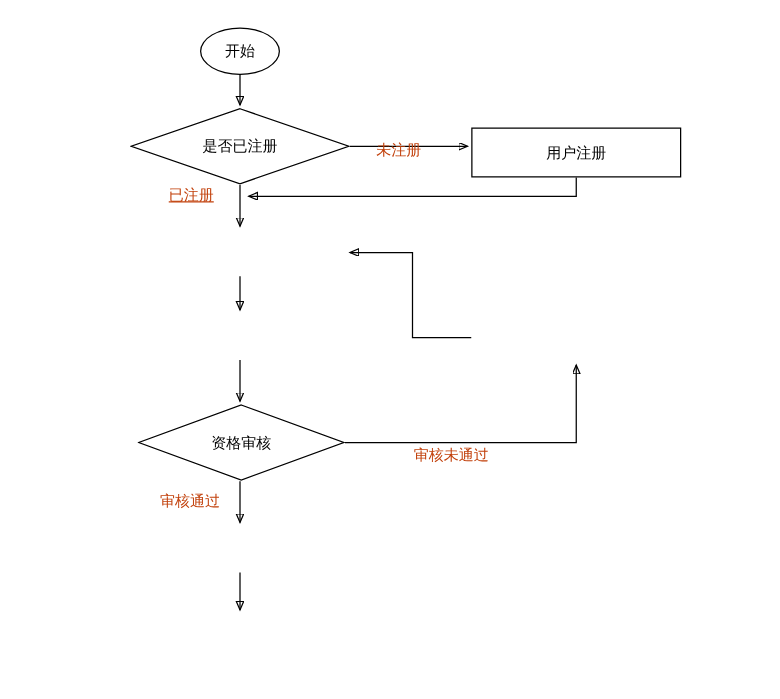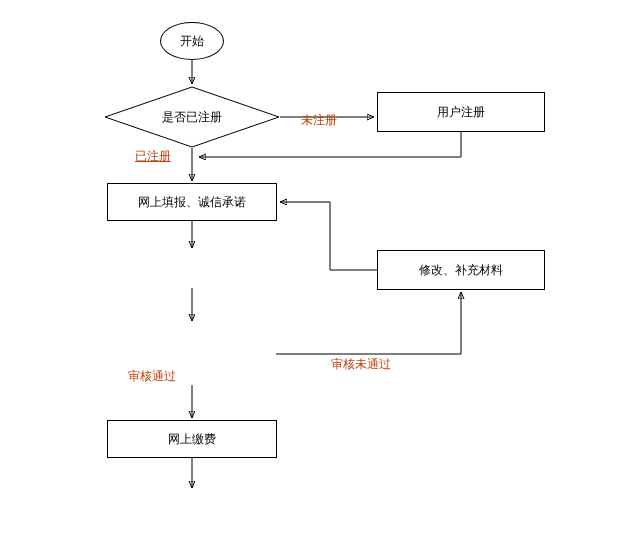--- a/index.html
+++ b/index.html
@@ -26,20 +26,21 @@
     justify-content: center;
     color: #000000;
     font-size: 12px;
     line-height: 1.2;
     text-align: center;
     white-space: nowrap;
   }
   .rect {
     border: 1px solid #000000;
     background: #ffffff;
+    margin-top: 10px;
   }
   .terminator {
     border: 1px solid #000000;
     border-radius: 50%;
     background: #ffffff;
   }
   .diamond-wrap {
     position: absolute;
     text-align: center;
   }
@@ -122,33 +123,30 @@
     <svg class="diamond-shape" width="176" height="62" viewBox="0 0 176 62">
       <polygon points="88,1 175,31 88,61 1,31" fill="#ffffff" stroke="#000000" stroke-width="1"></polygon>
     </svg>
     <div class="diamond-label">是否已注册</div>
   </div>
 
   <div class="node rect" style="left:377px; top:92px; width:168px; height:40px;">
     <span>用户注册</span>
   </div>
 
-  <div class="node rect" style="left:107px; top:183px; width:170px; height:38px;">
-    <span>网上填报、诚信承诺</span>
+
+
+
+  <div class="diamond-wrap" style="left:110px; top:323px; width:166px; height:62px;">
+    <svg class="diamond-shape" width="166" height="62" viewBox="0 0 166 62">
+      <polygon points="83,1 165,31 83,61 1,31" fill="#ffffff" stroke="#000000" stroke-width="1"></polygon>
+    </svg>
+    <div class="diamond-label">资格审核</div>
   </div>
 
-
-  <div class="node rect" style="left:377px; top:250px; width:168px; height:40px;">
-    <span>修改、补充材料</span>
-  </div>
-
-
-  <div class="node rect" style="left:107px; top:420px; width:170px; height:38px;">
-    <span>网上缴费</span>
-  </div>
 
 
   <div class="edge-label" style="left:301px; top:112px;">未注册</div>
   <div class="edge-label" style="left:135px; top:148px;text-decoration:underline;">已注册</div>
   <div class="edge-label" style="left:331px; top:356px;text-align:right;">审核未通过</div>
-  <div class="edge-label" style="left:128px; top:368px;">审核通过</div>
+  <div class="edge-label" style="left:128px; top:393px;">审核通过</div>
 
 </div>
 
 </body></html>

